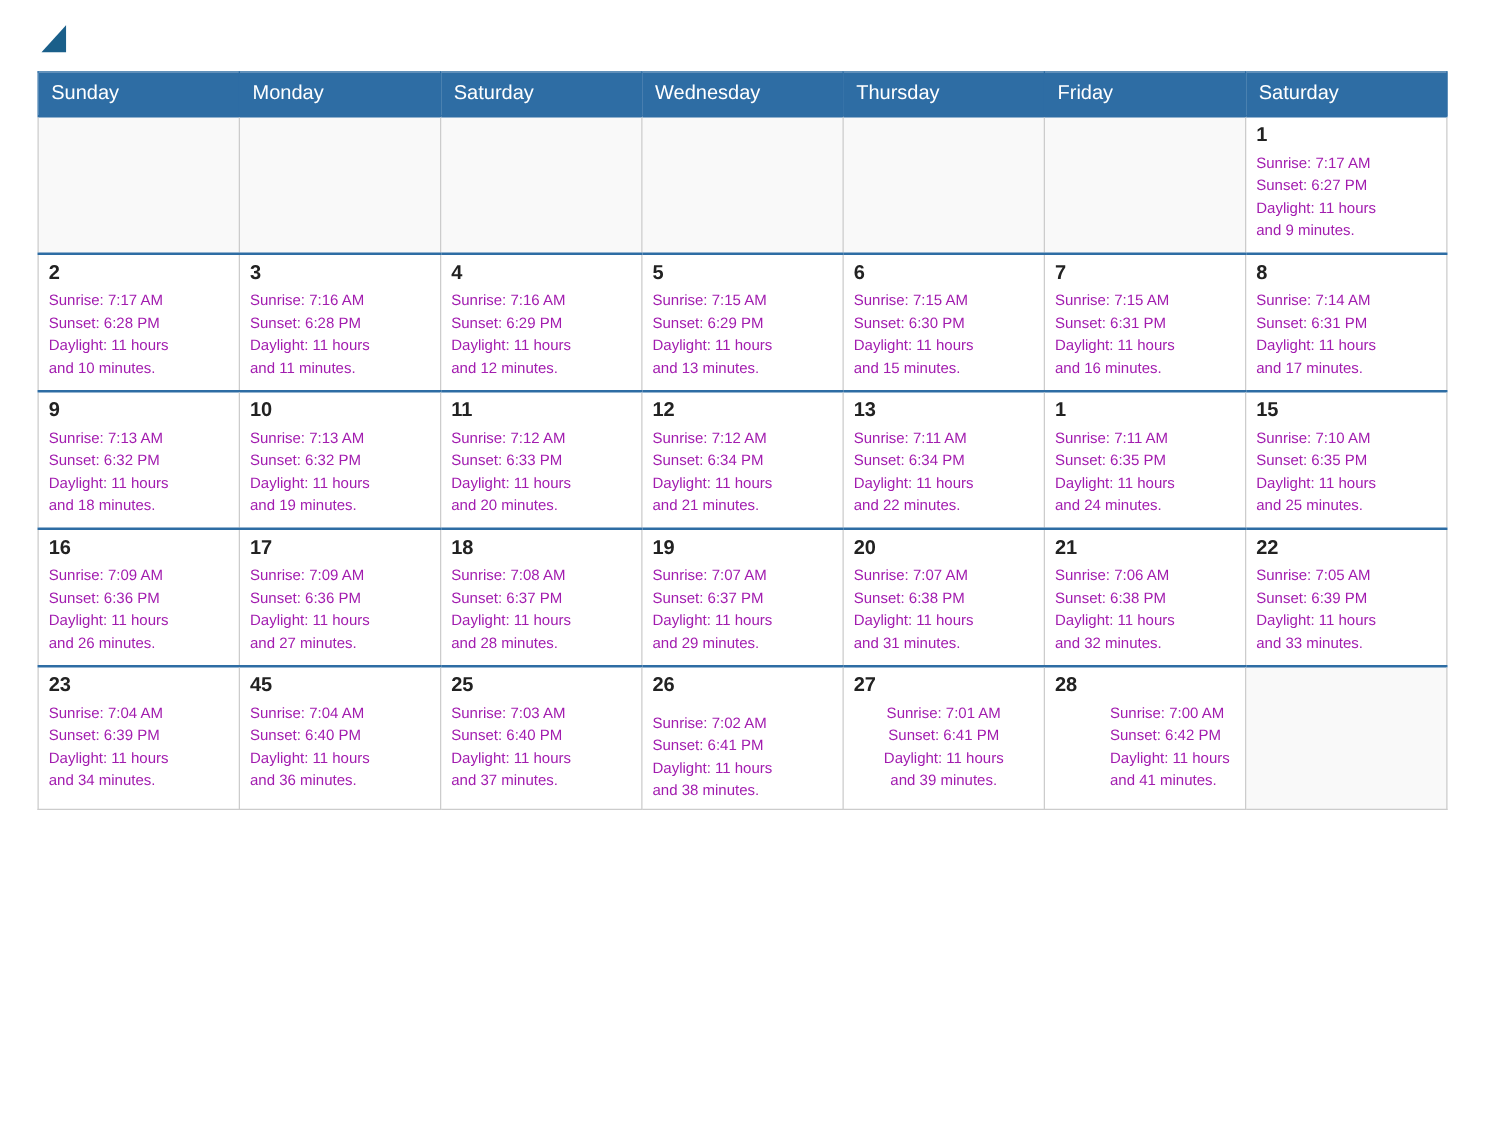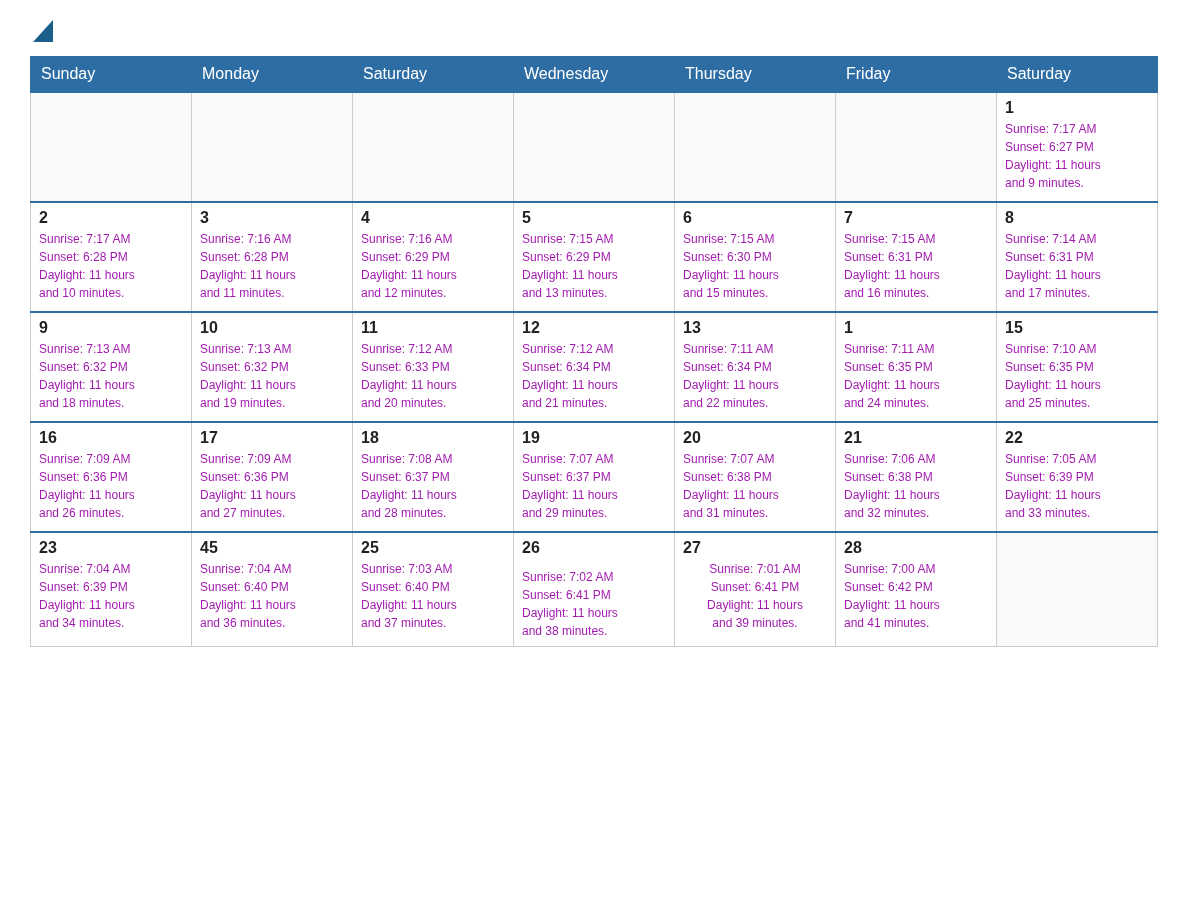--- a/index.html
+++ b/index.html
@@ -326,21 +326,21 @@
         </td>
         <td>
           <span class="day-number">27</span>
           <div class="day-info" style="white-space: pre-line; text-align: center;">Sunrise: 7:01 AM
 Sunset: 6:41 PM
 Daylight: 11 hours
 and 39 minutes.</div>
         </td>
         <td>
           <span class="day-number">28</span>
-          <div class="day-info" style="white-space: pre-line;">Sunrise: 7:00 AM
+          <div class="day-info" style="white-space: pre-line; margin-left: 44px;">Sunrise: 7:00 AM
 Sunset: 6:42 PM
 Daylight: 11 hours
 and 41 minutes.</div>
         </td>
         <td class="empty-cell" style="background:#f9f9f9;"></td>
       </tr>
     </tbody>
 </table>
 
 </body></html>

